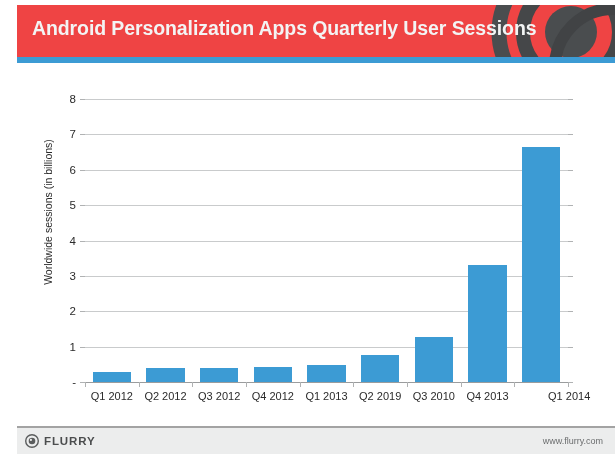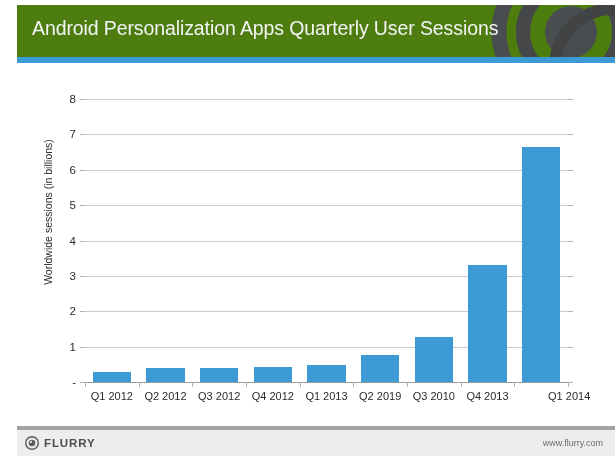--- a/index.html
+++ b/index.html
@@ -15,22 +15,23 @@
     position: relative;
   }
 
   #page { position: relative; width: 615px; height: 462px; background:#fff; }
 
   
   .header {
     position: absolute;
     left: 17px; top: 5px;
     width: 598px; height: 52px;
-    background: #4d7c0f;
+    background: #ef4444;
     overflow: hidden;
+    font-weight: bold;
   }
   .header-rings { position:absolute; right:-18px; top:-48px; width:170px; height:150px; }
   .header-title {
     position: absolute;
     left: 15px; top: 12px;
     color: #f3f4f4;
     font-size: 19.5px;
     letter-spacing: -0.1px;
     white-space: nowrap;
   }
@@ -111,21 +112,21 @@
     color: #2b2b2b;
     white-space: nowrap;
   }
 
   
   .footer {
     position: absolute;
     left: 17px; top: 426px;
     width: 598px; height: 26px;
     background: #eceded;
-    border-top: 4px solid #a3a3a3;
+    border-top: 2px solid #a3a3a3;
   }
   .footer-logo {
     position: absolute;
     left: 8px; top: 6px;
     display: flex; align-items: center; gap: 5px;
   }
   .footer-logo-mark { display:block; }
   .footer-logo-text {
     font-size: 11.5px;
     font-weight: bold;

